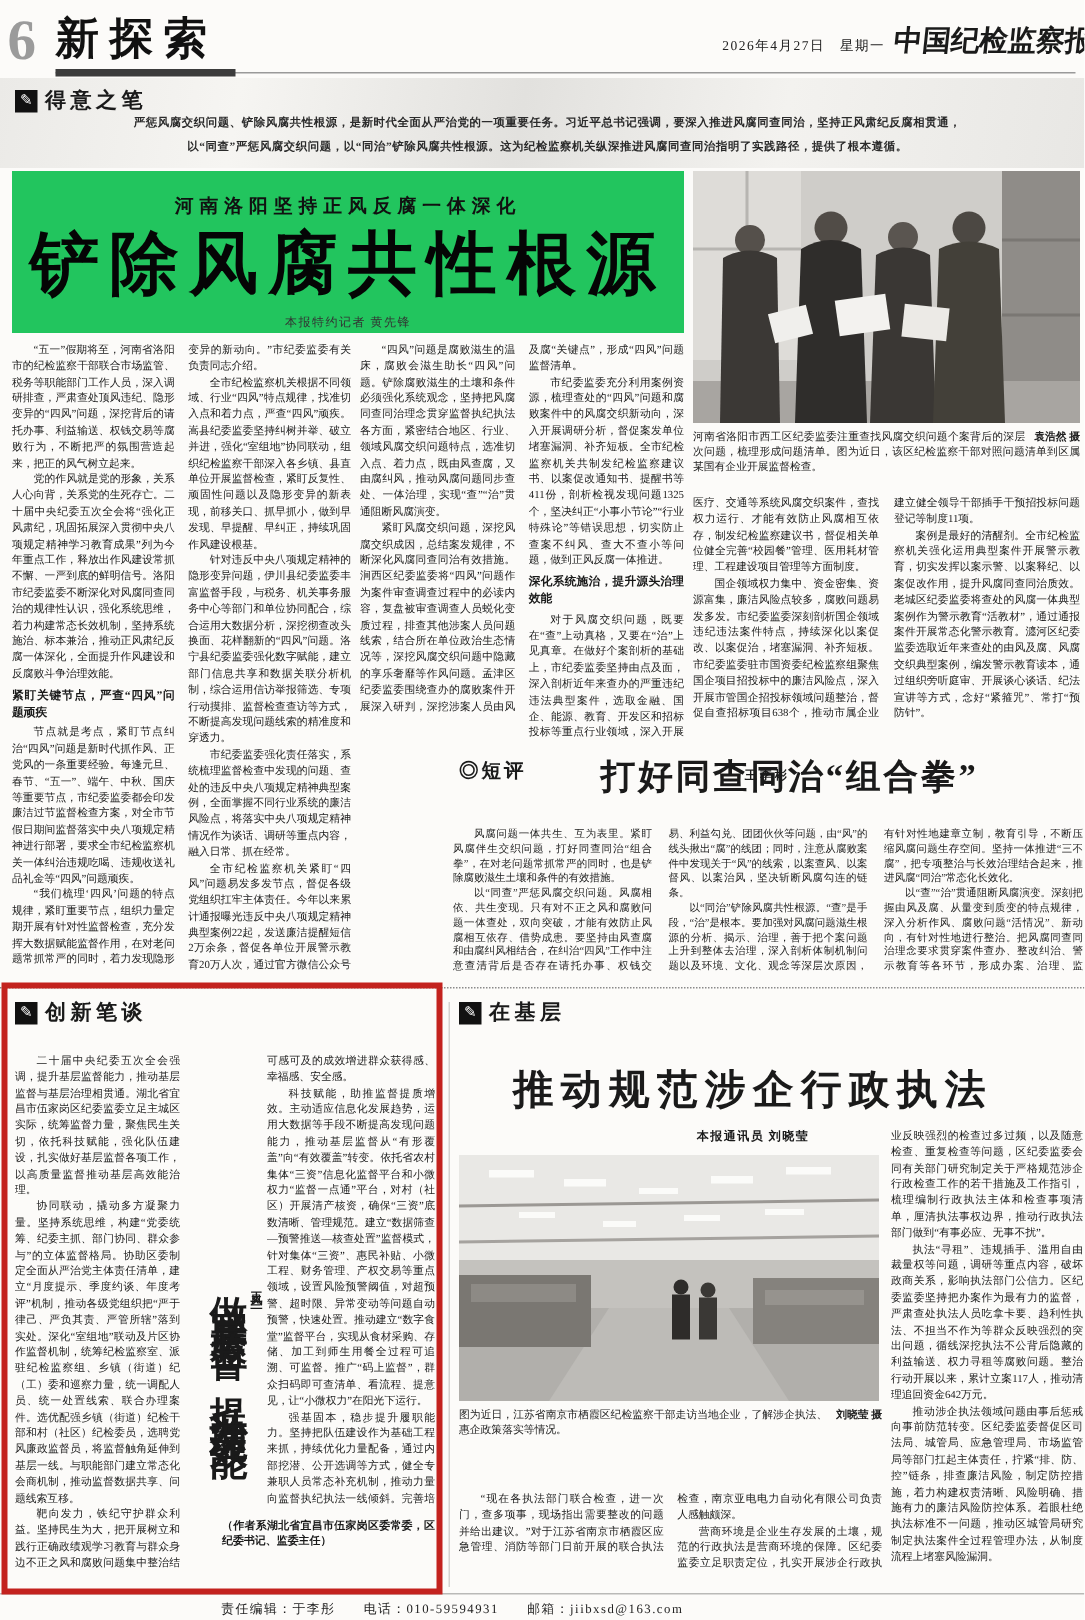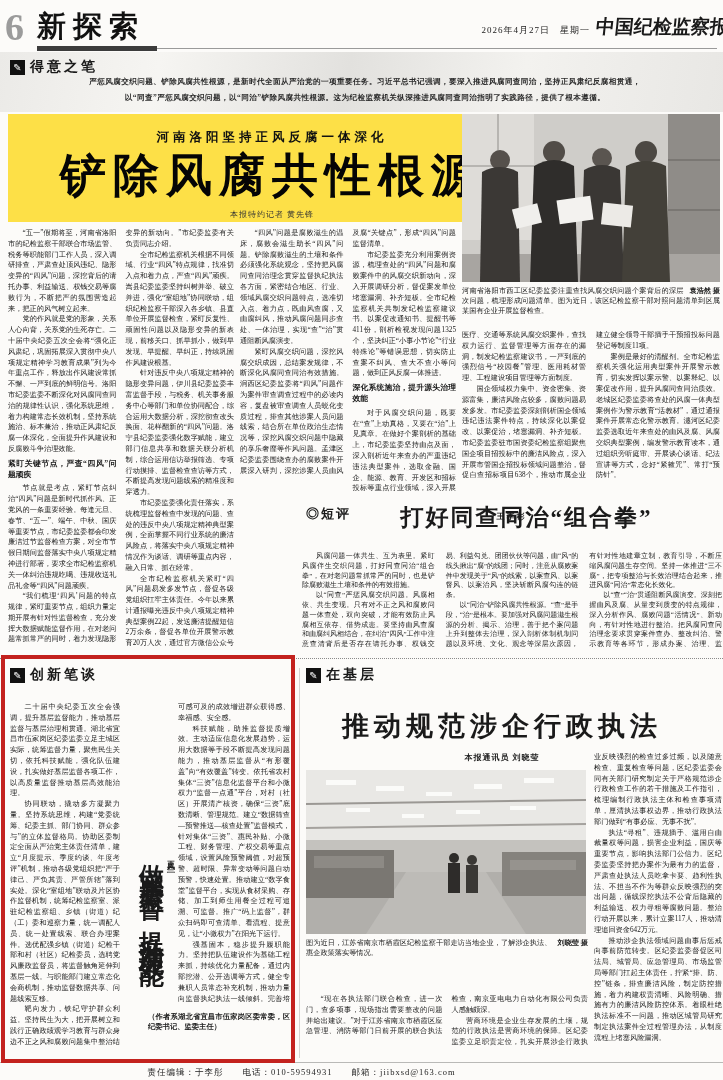--- a/index.html
+++ b/index.html
@@ -14,21 +14,21 @@
   .date{font-size:9px;color:#222;letter-spacing:1px;text-align:right;}
   .masthead{font-size:19px;font-weight:900;letter-spacing:0px;transform:skewX(-6deg);white-space:nowrap;}
   
   .band{background:linear-gradient(100deg,#ebeae7 0%,#f6f5f2 22%,#e2e1de 48%,#f3f2ef 72%,#e8e7e4 100%);}
   .seclabel{display:flex;align-items:center;gap:5px;}
   .seclabel .sq{width:15px;height:15px;background:#111;color:#fff;font-size:10px;line-height:15px;
                 text-align:center;font-family:"DejaVu Sans",sans-serif;}
   .seclabel .tx{font-size:14px;font-weight:900;letter-spacing:3px;}
   .intro-line{font-size:7.6px;font-weight:600;color:#2b2b2b;text-align:center;letter-spacing:.4px;line-height:1;}
   
-  .hbox{background:#fde047;text-align:center;padding-left:40px;}
+  .hbox{background:#22c55e;text-align:center;}
   .kicker{font-size:12.5px;font-weight:700;letter-spacing:4px;color:#111;}
   .main-title{font-size:46px;font-weight:900;letter-spacing:7px;color:#050505;line-height:1.05;}
   .byline{font-size:8px;color:#333;letter-spacing:1px;}
   
   .cols{column-fill:auto;overflow:hidden;font-size:7.2px;line-height:10.8px;text-align:justify;}
   .para{margin:0;text-indent:2em;text-align:justify;}
   .para.cont{text-indent:0;}
   .subhead{margin:4px 0 3px 0;font-size:7.8px;font-weight:900;text-indent:0;}
   
   .photo{overflow:hidden;background:#c9c7c3;}
@@ -121,21 +121,21 @@
       <p class="para">全市纪检监察机关紧盯“四风”问题易发多发节点，督促各级党组织扛牢主体责任。今年以来累计通报曝光违反中央八项规定精神典型案例22起，发送廉洁提醒短信2万余条，督促各单位开展警示教育20万人次，通过官方微信公众号及时发布监督检查情况，持续释放全面从严、一严到底的强烈信号。</p>
     </div>
   <div class="abs cols" style="left:240px;top:228px;width:216px;height:268px;column-count:2;column-gap:9px;">
       <p class="para">“四风”问题是腐败滋生的温床，腐败会滋生助长“四风”问题。铲除腐败滋生的土壤和条件必须强化系统观念，坚持把风腐同查同治理念贯穿监督执纪执法各方面，紧密结合地区、行业、领域风腐交织问题特点，选准切入点、着力点，既由风查腐，又由腐纠风，推动风腐问题同步查处、一体治理，实现“查”“治”贯通阻断风腐演变。</p>
       <p class="para">紧盯风腐交织问题，深挖风腐交织成因，总结案发规律，不断深化风腐同查同治有效措施。涧西区纪委监委将“四风”问题作为案件审查调查过程中的必读内容，复盘被审查调查人员蜕化变质过程，排查其他涉案人员问题线索，结合所在单位政治生态情况等，深挖风腐交织问题中隐藏的享乐奢靡等作风问题。孟津区纪委监委围绕查办的腐败案件开展深入研判，深挖涉案人员由风及腐“关键点”，形成“四风”问题监督清单。</p>
       <p class="para">市纪委监委充分利用案例资源，梳理查处的“四风”问题和腐败案件中的风腐交织新动向，深入开展调研分析，督促案发单位堵塞漏洞、补齐短板。全市纪检监察机关共制发纪检监察建议书、以案促改通知书、提醒书等411份，剖析检视发现问题1325个，坚决纠正“小事小节论”“行业特殊论”等错误思想，切实防止查案不纠风、查大不查小等问题，做到正风反腐一体推进。</p>
       <h4 class="subhead">深化系统施治，提升源头治理效能</h4>
       <p class="para">对于风腐交织问题，既要在“查”上动真格，又要在“治”上见真章。在做好个案剖析的基础上，市纪委监委坚持由点及面，深入剖析近年来查办的严重违纪违法典型案件，选取金融、国企、能源、教育、开发区和招标投标等重点行业领域，深入开展类案分析，汇编形成纪检监察机关查办案件发现的重点行业系统问题清单，推动各地各单位对照问题清单、结合实际细化整改举措，从源头着眼，向治本深化，实现监督、办案、整改、治理协同发力，坚决消除系统性腐败风险隐患。</p>
     </div>
   <div class="abs cols" style="left:462px;top:330px;width:258px;height:168px;column-count:2;column-gap:10px;">
-      <p class="para cont">医疗、交通等系统风腐交织案件，查找权力运行、监督管理等方面存在的漏洞，制发纪检监察建议书，一严到底的强烈信号“校园餐”管理、医用耗材管理、工程建设项目管理等方面制度。</p>
+      <p class="para cont">医疗、交通等系统风腐交织案件，查找权力运行、才能有效防止风腐相互依存，制发纪检监察建议书，督促相关单位健全完善“校园餐”管理、医用耗材管理、工程建设项目管理等方面制度。</p>
       <p class="para">国企领域权力集中、资金密集、资源富集，廉洁风险点较多，腐败问题易发多发。市纪委监委深刻剖析国企领域违纪违法案件特点，持续深化以案促改、以案促治，堵塞漏洞、补齐短板。市纪委监委驻市国资委纪检监察组聚焦国企项目招投标中的廉洁风险点，深入开展市管国企招投标领域问题整治，督促自查招标项目638个，推动市属企业建立健全领导干部插手干预招投标问题登记等制度11项。</p>
       <p class="para">案例是最好的清醒剂。全市纪检监察机关强化运用典型案件开展警示教育，切实发挥以案示警、以案释纪、以案促改作用，提升风腐同查同治质效。老城区纪委监委将查处的风腐一体典型案例作为警示教育“活教材”，通过通报案件开展常态化警示教育。瀍河区纪委监委选取近年来查处的由风及腐、风腐交织典型案例，编发警示教育读本，通过组织旁听庭审、开展谈心谈话、纪法宣讲等方式，念好“紧箍咒”、常打“预防针”。</p>
     </div>
 
   <div class="abs sc-label" style="left:306px;top:505px;">
     <span>◎</span><span>短评</span>
   </div>
   <div class="abs sc-title" style="left:330px;top:502px;width:393px;">打好同查同治“组合拳”</div>
   <div class="abs sc-author" style="left:300px;top:511px;width:423px;">王李彬</div>
   <div class="abs sc-body cols" style="left:302px;top:552px;width:420px;height:103px;">
@@ -208,20 +208,20 @@
   <div class="abs caption" style="left:306px;top:938px;width:282px;">
     <span class="photographer">刘晓莹 摄</span>
     <span>图为近日，江苏省南京市栖霞区纪检监察干部走访当地企业，了解涉企执法、惠企政策落实等情况。</span>
   </div>
   <div class="abs cols" style="left:306px;top:994px;width:282px;height:64px;column-count:2;column-gap:9px;">
       <p class="para">“现在各执法部门联合检查，进一次门，查多项事，现场指出需要整改的问题并给出建议。”对于江苏省南京市栖霞区应急管理、消防等部门日前开展的联合执法检查，南京亚电电力自动化有限公司负责人感触颇深。</p>
       <p class="para">营商环境是企业生存发展的土壤，规范的行政执法是营商环境的保障。区纪委监委立足职责定位，扎实开展涉企行政执法领域突出问题整治，督促主管监管部门深入检视问题，压实责任，系统施治，推动基层行政执法规范化、法治化，助力营商环境优化升级。</p>
     </div>
   <div class="abs cols" style="left:594px;top:752px;width:128px;height:306px;column-count:1;">
       <p class="para cont">业反映强烈的检查过多过频，以及随意检查、重复检查等问题，区纪委监委会同有关部门研究制定关于严格规范涉企行政检查工作的若干措施及工作指引，梳理编制行政执法主体和检查事项清单，厘清执法事权边界，推动行政执法部门做到“有事必应、无事不扰”。</p>
-      <p class="para">执法“寻租”、违规插手、滥用自由裁量权等问题，损害企业利益，国庆等重要节点，影响执法部门公信力。区纪委监委坚持把办案作为最有力的监督，严肃查处执法人员吃拿卡要、趋利性执法、不担当不作为等群众反映强烈的突出问题，循线深挖执法不公背后隐藏的利益输送、权力寻租等腐败问题。整治行动开展以来，累计立案117人，推动清理追回资金642万元。</p>
+      <p class="para">执法“寻租”、违规插手、滥用自由裁量权等问题，调研等重点内容，破坏政商关系，影响执法部门公信力。区纪委监委坚持把办案作为最有力的监督，严肃查处执法人员吃拿卡要、趋利性执法、不担当不作为等群众反映强烈的突出问题，循线深挖执法不公背后隐藏的利益输送、权力寻租等腐败问题。整治行动开展以来，累计立案117人，推动清理追回资金642万元。</p>
       <p class="para">推动涉企执法领域问题由事后惩戒向事前防范转变。区纪委监委督促区司法局、城管局、应急管理局、市场监管局等部门扛起主体责任，拧紧“排、防、控”链条，排查廉洁风险，制定防控措施，着力构建权责清晰、风险明确、措施有力的廉洁风险防控体系。着眼杜绝执法标准不一问题，推动区城管局研究制定执法案件全过程管理办法，从制度流程上堵塞风险漏洞。</p>
     </div>
 
   <div class="abs footer-line" style="left:0;top:1062px;width:723px;"></div>
   <div class="abs footer-text" style="left:0;top:1067px;width:603px;">责任编辑：于李彤　　电话：010-59594931　　邮箱：jiibxsd@163.com</div>
 
 </div>
 
 </body></html>

